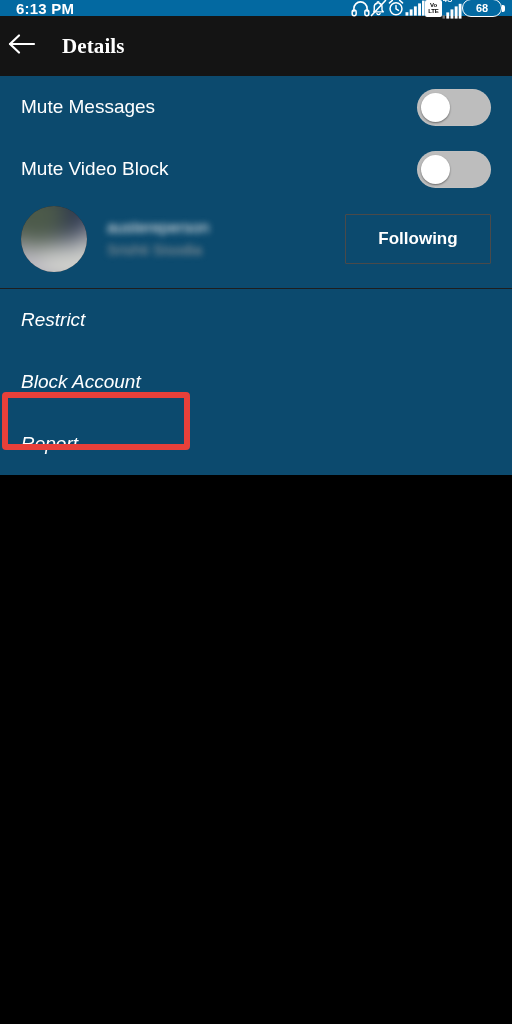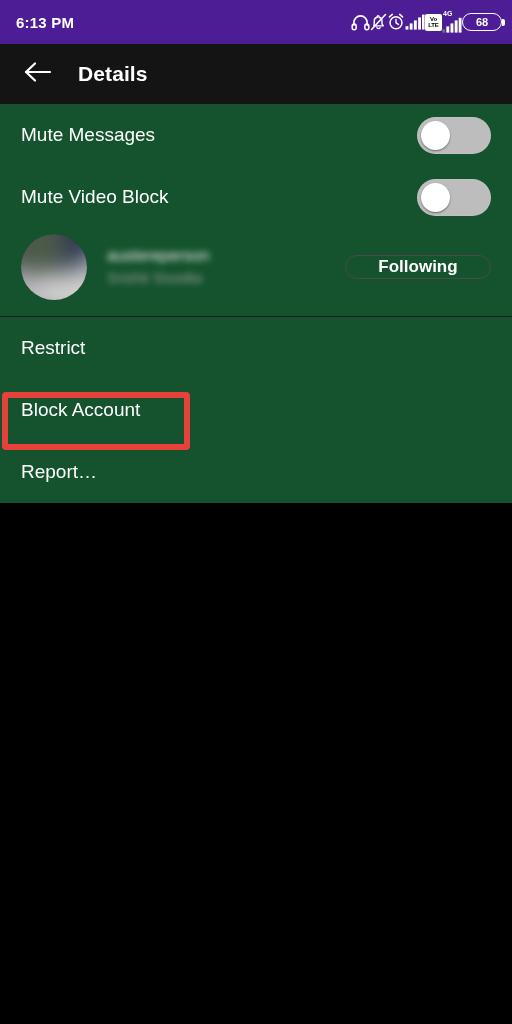--- a/index.html
+++ b/index.html
@@ -5,22 +5,22 @@
   * { margin:0; padding:0; box-sizing:border-box; }
   html,body { width:512px; height:1024px; background:#000; overflow:hidden; }
   body {
     font-family:"Liberation Sans", sans-serif;
     color:#fff;
     -webkit-font-smoothing:antialiased;
   }
 
   
   .statusbar {
-    height:44px; width:100%;
-    background:#4c1d95;
+    height:16px; width:100%;
+    background:#0369a1;
     display:flex; align-items:center;
     padding:0 10px 0 16px;
     position:relative;
   }
   .clock { font-size:15px; font-weight:700; letter-spacing:.2px; color:#fff; }
   .status-icons {
     margin-left:auto;
     display:flex; align-items:center; 
   }
   .sicon { display:flex; align-items:center; justify-content:center; }
@@ -49,34 +49,34 @@
     content:""; position:absolute; right:-4px; top:5px;
     width:3px; height:7px; background:#fff; border-radius:0 2px 2px 0;
   }
   .battery span { font-size:11px; font-weight:700; color:#fff; line-height:1; }
 
   
   .appbar {
     height:60px; width:100%;
     background:#141414;
     display:flex; align-items:center;
-    padding-left:16px;
+    font-family:Liberation Serif, serif;
   }
   .back-btn {
     width:44px; height:44px;
     display:flex; align-items:center; justify-content:center;
     cursor:pointer;
   }
   .appbar-title {
     font-size:21px; font-weight:700; color:#fff;
     margin-left:18px; letter-spacing:.1px;
   }
 
   
-  .content { width:100%; background:#14532d; }
+  .content { width:100%; background:#0c4a6e; }
 
   .row-toggle {
     height:62px; width:100%;
     display:flex; align-items:center; justify-content:space-between;
     padding:0 21px;
   }
   .row-toggle .label { font-size:19px; color:#fff; font-weight:400; }
 
   .switch {
     width:74px; height:37px;
@@ -123,38 +123,39 @@
   }
   .blur-text {
     filter:blur(3.4px);
     font-size:16px; color:#e8e8e8; line-height:1.05;
     white-space:nowrap;
   }
   .blur-text.secondary { color:#9b9b9b; font-size:15px; }
 
   .follow-btn {
     flex:none;
-    min-width:146px; height:24px;
-    border:1px solid #4a4a4a; border-radius:17px;
+    min-width:146px; height:50px;
+    border:1px solid #4a4a4a; border-radius:1px;
     background:transparent; color:#fff;
     font-size:17px; font-weight:700;
     display:flex; align-items:center; justify-content:center;
     cursor:pointer;
     font-family:"Liberation Sans", sans-serif;
   }
 
   .divider { height:1px; width:100%; background:#1e1e1e; margin-top:10px; }
 
   .action-row {
     height:62px; width:100%;
     display:flex; align-items:center;
     padding:0 21px;
     font-size:19px; color:#fff;
     cursor:pointer;
     position:relative;
+    font-style:italic;
   }
 
   
   .highlight-box {
     position:absolute;
     left:2px; top:392px;
     width:188px; height:58px;
     border:6px solid #e8403a;
     border-radius:4px;
     pointer-events:none;

